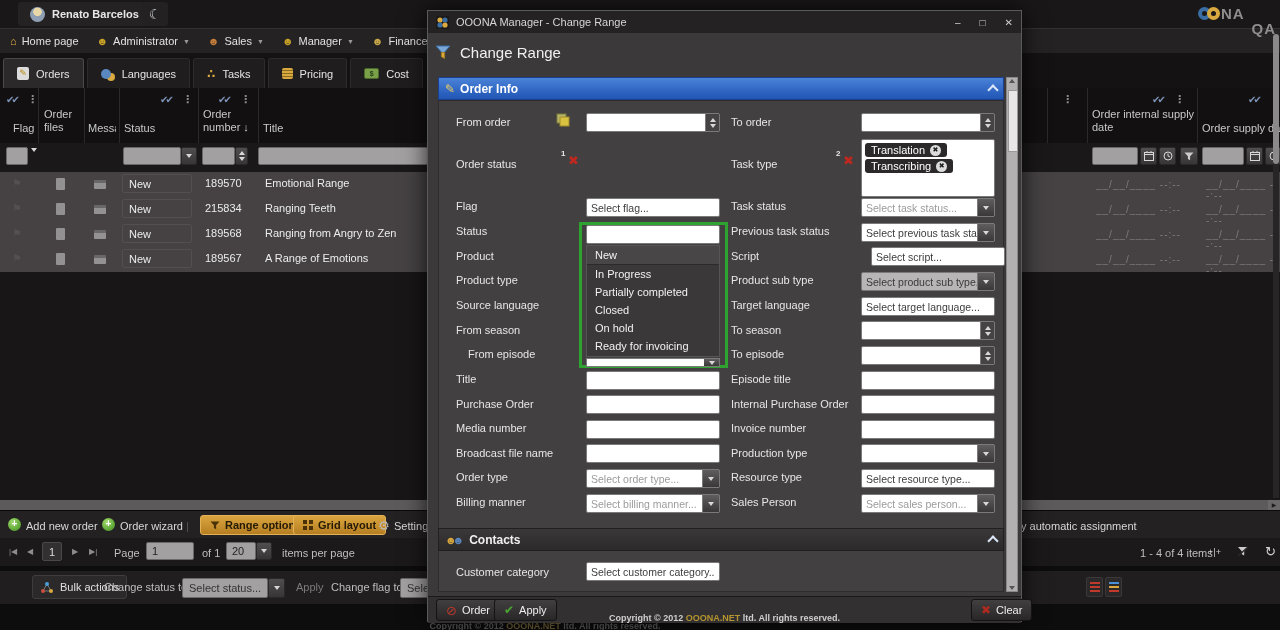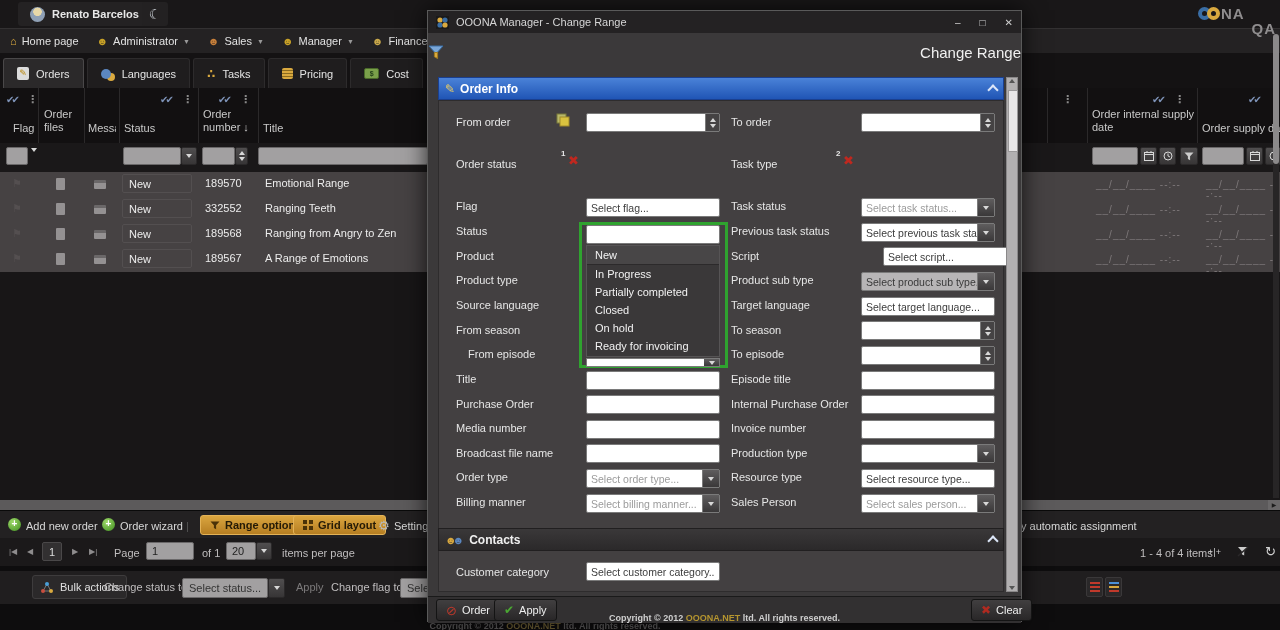--- a/index.html
+++ b/index.html
@@ -77,21 +77,21 @@
   #logo .ring{display:inline-block;width:13px;height:13px;border-radius:50%;box-sizing:border-box;}
   #logo .l1{display:flex;align-items:center;gap:1px;}
   #logo .txt{color:#8f8d8e;font-weight:bold;font-size:15px;letter-spacing:1px;}
   #logo .l2{text-align:right;color:#8f8d8e;font-weight:bold;font-size:15px;letter-spacing:1px;margin-top:-2px;}
   
   #modal{position:absolute;left:427px;top:10px;width:595px;height:612px;background:#3b393a;border:1px solid #5a5a5a;
          box-shadow:0 0 22px rgba(0,0,0,.75);box-sizing:border-box;}
   #mtitle{position:absolute;left:0;top:0;width:593px;height:22px;background:#242223;display:flex;align-items:center;gap:7px;padding:4px 8px;box-sizing:border-box;}
   #mtitle .ttl{color:#d6d6d6;flex:1;}
   #mtitle .wc{color:#cfcfcf;font-size:10px;margin-left:12px;}
-  #mhead{position:absolute;left:0;top:24px;width:593px;height:34px;display:flex;align-items:center;justify-content:space-between;gap:9px;
+  #mhead{position:absolute;left:7px;top:24px;width:593px;height:34px;display:flex;align-items:center;justify-content:flex-start;gap:9px;
          color:#f0f0f0;font-size:15px;}
   .formarea{position:absolute;left:10px;top:89px;width:566px;height:492px;background:#434041;border:1px solid #2e2c2d;box-sizing:border-box;}
   .secbar{position:absolute;left:10px;width:566px;height:23px;display:flex;align-items:center;gap:5px;padding:0 6px;box-sizing:border-box;
           font-weight:bold;font-size:12px;color:#fff;}
   #oibar{top:66px;background:linear-gradient(#4a82d8,#2055b5);border:1px solid #1a3f8f;}
   #ctbar{top:517px;background:linear-gradient(#3a3839,#2b292a);border:1px solid #211f20;color:#f0f0f0;}
   .chev{width:6px;height:6px;border-top:2px solid #dce6f8;border-right:2px solid #dce6f8;transform:rotate(-45deg);margin-left:auto;margin-top:3px;}
   .flabel{position:absolute;color:#e6e6e6;width:130px;}
   .ctrl{position:absolute;width:134px;height:19px;background:#fff;border:1px solid #7a7a7a;border-radius:2px;box-sizing:border-box;}
   .ctrl input{width:100%;height:100%;border:none;background:transparent;font:10.5px "Liberation Sans",sans-serif;color:#3c3c3c;padding:0 4px;box-sizing:border-box;outline:none;}
@@ -283,21 +283,21 @@
   <span class="cell" style="left:205px">189570</span>
   <span class="cell" style="left:265px">Emotional Range</span>
   <span class="datecell" style="left:1096px">__/__/____ --:--</span>
   <span class="datecell" style="left:1206px">__/__/____ --:--</span>
 </div>
 <div class="trow" style="top:197px">
   <span class="flagic">⚑</span>
   <span class="docic"></span>
   <span class="msgic"></span>
   <span class="pill">New</span>
-  <span class="cell" style="left:205px">332552</span>
+  <span class="cell" style="left:205px">215834</span>
   <span class="cell" style="left:265px">Ranging Teeth</span>
   <span class="datecell" style="left:1096px">__/__/____ --:--</span>
   <span class="datecell" style="left:1206px">__/__/____ --:--</span>
 </div>
 <div class="trow" style="top:222px">
   <span class="flagic">⚑</span>
   <span class="docic"></span>
   <span class="msgic"></span>
   <span class="pill">New</span>
   <span class="cell" style="left:205px">189568</span>
@@ -523,28 +523,38 @@
   <div class="ctrl combo" style="left:158px;top:483px"><input readonly="" placeholder="Select billing manner..." style=""><span class="cb">
         <span class="tri-d2"></span>
       </span></div>
 
   <div class="ctrl spin" style="left:433px;top:102px"><input readonly="" style=""><span class="sb">
         <span class="tri-u"></span>
         <span class="tri-d2"></span>
       </span></div>
 
   <span class="redx" style="left:415px;top:142px"><i class="cnt">2</i>✖</span>
+  <div class="msbox" style="left:433px;top:128px;height:58px">
+    <span class="tag">
+        <span>Translation</span>
+        <span class="tagx">✖</span>
+      </span><br>
+    <span class="tag">
+        <span>Transcribing</span>
+        <span class="tagx">✖</span>
+      </span>
+  </div>
 
   <div class="ctrl combo" style="left:433px;top:187px"><input readonly="" placeholder="Select task status..." style=""><span class="cb">
         <span class="tri-d2"></span>
       </span></div>
   <div class="ctrl combo" style="left:433px;top:212px"><input readonly="" value="Select previous task sta..." style=""><span class="cb">
         <span class="tri-d2"></span>
       </span></div>
-  <div class="ctrl" style="left:455px;top:236px"><input readonly="" value="Select script..." style=""></div>
+  <div class="ctrl" style="left:443px;top:236px"><input readonly="" value="Select script..." style=""></div>
   <div class="ctrl combo disabled" style="left:433px;top:261px"><input readonly="" value="Select product sub type..." style=""><span class="cb">
         <span class="tri-d2"></span>
       </span></div>
   <div class="ctrl" style="left:433px;top:286px"><input readonly="" value="Select target language..." style=""></div>
   <div class="ctrl spin" style="left:433px;top:310px"><input readonly="" style=""><span class="sb">
         <span class="tri-u"></span>
         <span class="tri-d2"></span>
       </span></div>
   <div class="ctrl spin" style="left:433px;top:335px"><input readonly="" style=""><span class="sb">
         <span class="tri-u"></span>

